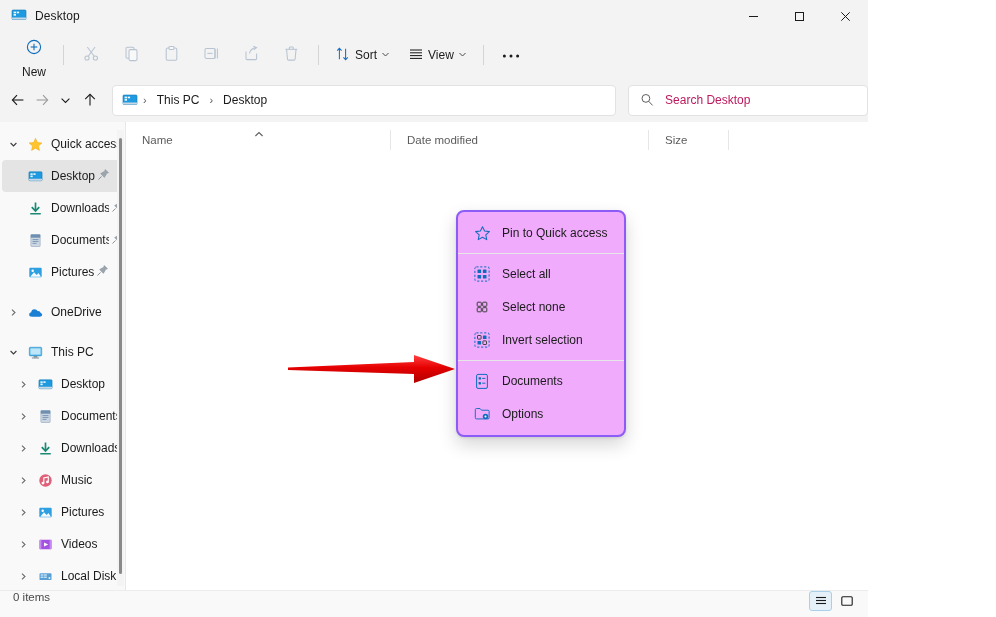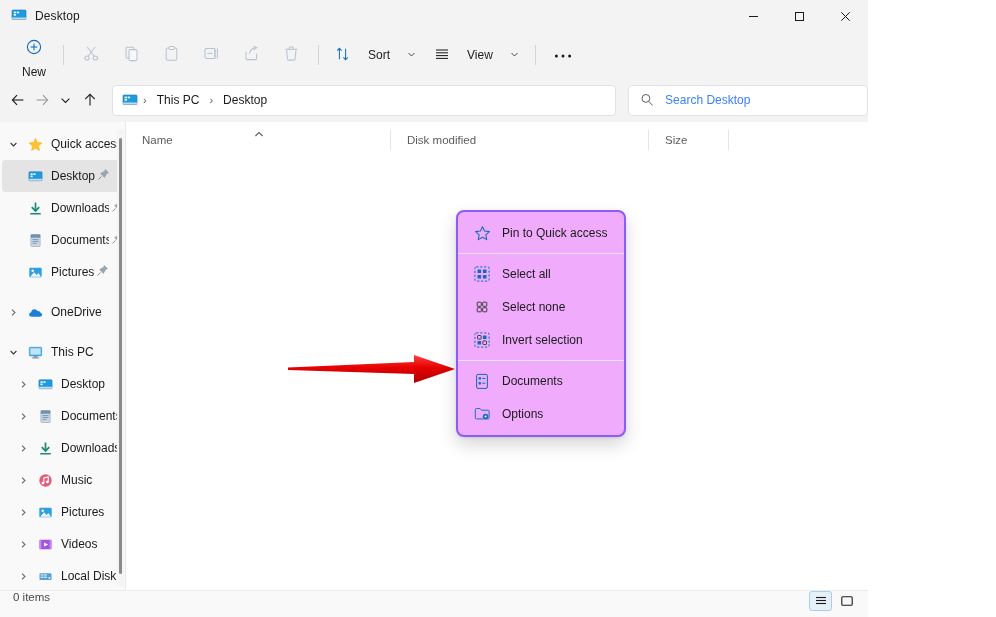--- a/index.html
+++ b/index.html
@@ -97,21 +97,21 @@
     height: 20px;
     background: #d4d4d4;
     margin: 0 7px;
   }
   .tb-labeled {
     display: flex;
     align-items: center;
     height: 32px;
     padding: 0 9px;
     border-radius: 4px;
-    gap: 17px;
+    gap: 4px;
     cursor: default;
   }
   .tb-labeled .lbl { font-size: 12px; color: #1b1b1b; }
   .chev-sm { display: block; }
 
   
   .addressrow {
     height: 44px;
     background: #f3f3f3;
     display: flex;
@@ -165,21 +165,21 @@
     border: 1px solid #e2e2e2;
     border-radius: 4px;
     display: flex;
     align-items: center;
     padding-left: 11px;
     gap: 11px;
     box-sizing: border-box;
   }
   .search-ph {
     font-size: 12px;
-    color: #3b82f6;
+    color: #be185d;
   }
 
   
   .body-area {
     flex: 1 1 auto;
     display: flex;
     position: relative;
     background: #ffffff;
     min-height: 0;
   }
@@ -884,21 +884,21 @@
         <div class="col" style="width:265px;">
           <span class="col-lbl">Name</span>
           <span class="col-sort">
             <svg width="10" height="7" viewBox="0 0 10 7">
                 <polyline points="1.4,5 5,1.5 8.6,5" fill="none" stroke="#5c5c5c" stroke-width="1.05"></polyline>
               </svg>
           </span>
           <span class="col-div"></span>
         </div>
         <div class="col" style="width:258px;">
-          <span class="col-lbl">Disk modified</span>
+          <span class="col-lbl">Date modified</span>
           <span class="col-div"></span>
         </div>
         <div class="col" style="width:80px;">
           <span class="col-lbl">Size</span>
           <span class="col-div"></span>
         </div>
       </div>
 
       <div class="filelist"></div>
     </div>

